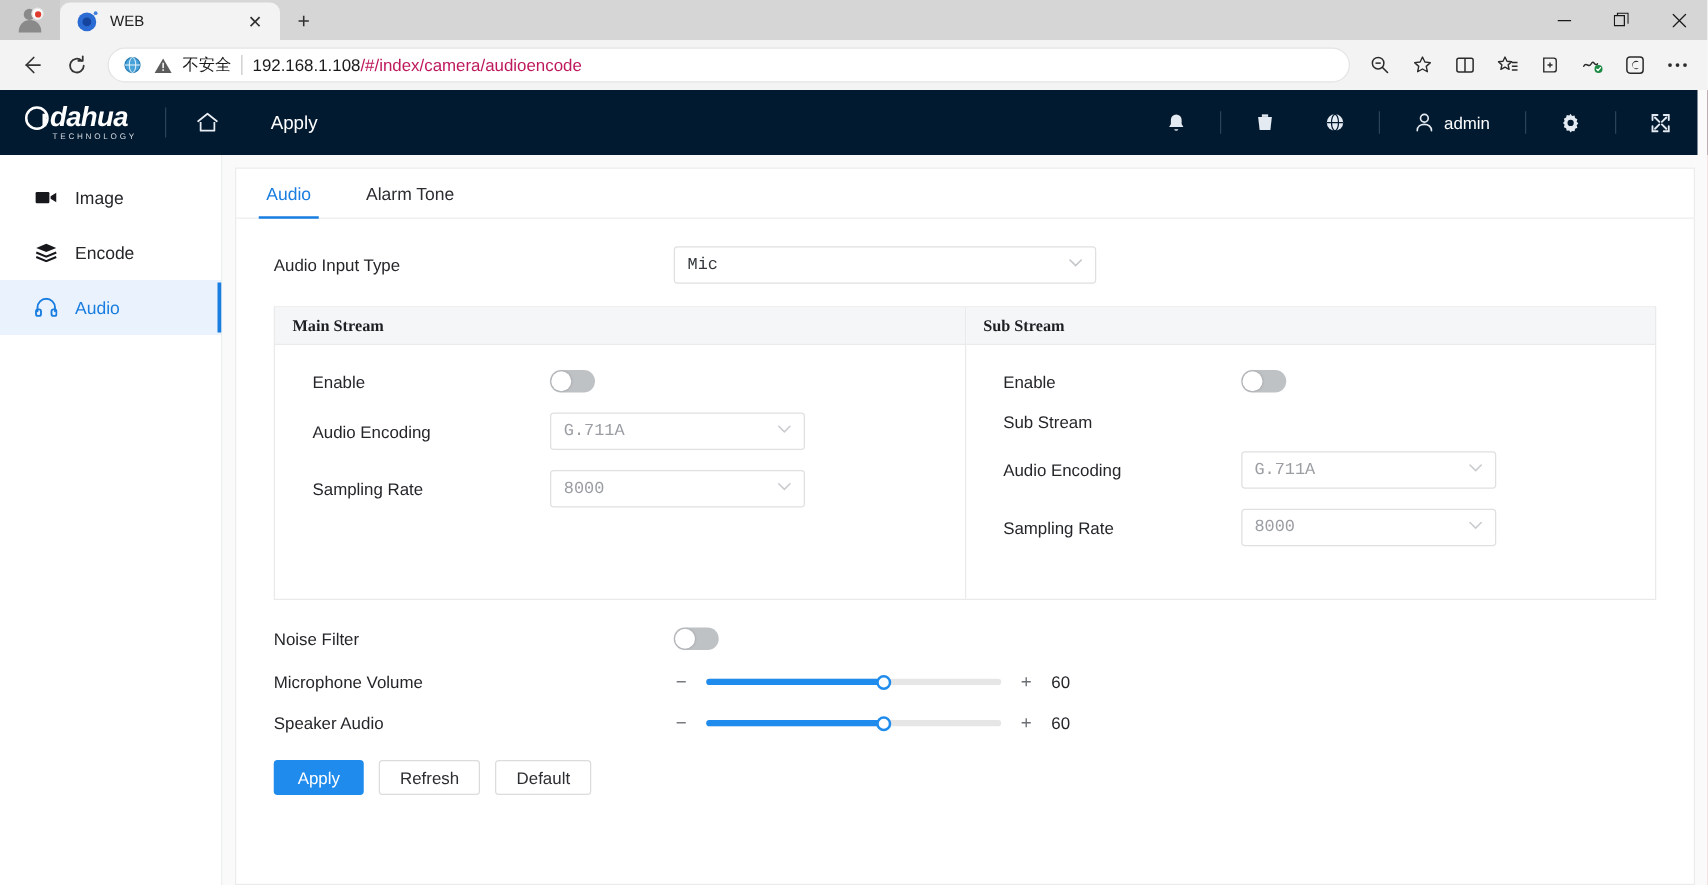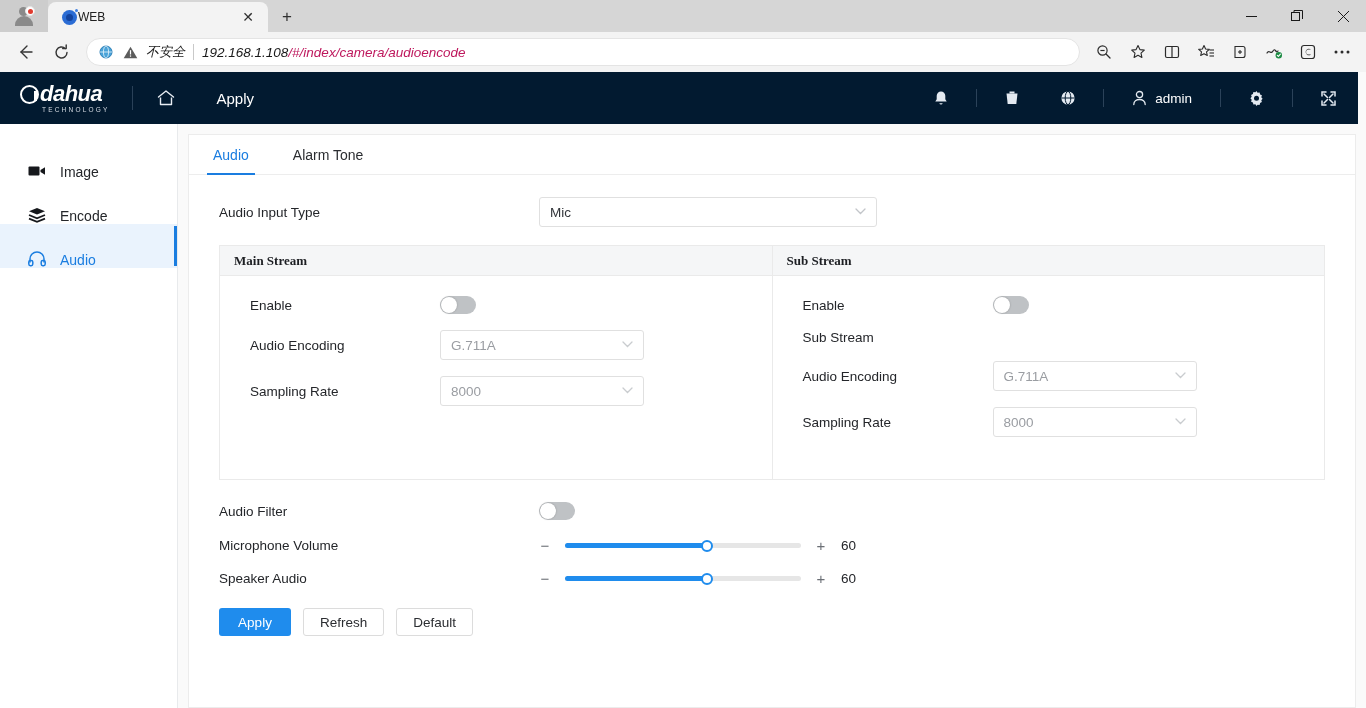--- a/index.html
+++ b/index.html
@@ -21,35 +21,35 @@
     position:relative;
   }
   .avatar-shape { position:relative; width:20px; height:18px; }
   .avatar-head { position:absolute; left:5px; top:0px; width:9px; height:9px; border-radius:50%; background:#8a8a8a; }
   .avatar-body { position:absolute; left:1px; top:9px; width:18px; height:10px; border-radius:9px 9px 0 0; background:#8a8a8a; }
   .avatar-badge { position:absolute; right:-1px; top:-1px; width:10px; height:10px; border-radius:50%; background:#ffffff;
                   border:1px solid #e6e6e6; display:flex; align-items:center; justify-content:center; }
   .avatar-badge i { width:5px; height:5px; border-radius:50%; background:#e03b2f; display:block; }
 
   .tab {
-    height:30px; width:220px; background:#f3f3f3; border-radius:8px 8px 0 0;
-    display:flex; align-items:center; padding:0 8px 0 14px; position:relative;
+    height:30px; width:176px; background:#f3f3f3; border-radius:8px 8px 0 0;
+    display:flex; align-items:center; padding:0 8px 0 14px; gap:10px; position:relative;
   }
   .tab-favicon { position:relative; width:16px; height:16px; flex:0 0 16px; }
   .tab-favicon .outer { width:15px; height:15px; border-radius:50%; background:#2b6cd4; position:absolute; left:0; top:1px; }
   .tab-favicon .inner { width:7px; height:7px; border-radius:50%; background:#14449e; position:absolute; left:4px; top:5px; }
   .tab-favicon .dot { width:3px; height:3px; border-radius:50%; background:#3f7fe0; position:absolute; left:13px; top:0px; }
   .tab-title { font-size:12px; color:#202020; flex:1; white-space:nowrap; overflow:hidden; }
   .tab-close { width:24px; height:24px; display:flex; align-items:center; justify-content:center; color:#303030; font-size:14px; border-radius:4px; }
   .newtab { width:30px; height:30px; display:flex; align-items:center; justify-content:center; color:#303030; font-size:17px; margin-left:4px; }
 
   .wincontrols { margin-left:auto; display:flex; height:32px; }
   .wc { width:46px; height:32px; display:flex; align-items:center; justify-content:center; color:#1a1a1a; }
 
-  .navbar { height:40px; background:#f3f3f3; display:flex; align-items:center; padding:0 8px; gap:2px;font-style:italic; }
+  .navbar { height:40px; background:#f3f3f3; display:flex; align-items:center; padding:0 8px; gap:2px; }
   .navbtn { width:34px; height:30px; display:flex; align-items:center; justify-content:center; color:#353535; border-radius:4px; }
   .omnibox {
     flex:1; height:28px; background:#ffffff; border-radius:14px; display:flex; align-items:center;
     padding:0 10px; gap:8px; margin:0 6px; border:1px solid #e4e4e4;
   }
   .omni-ico { width:18px; height:18px; display:flex; align-items:center; justify-content:center; }
   .warn-tri { position:relative; width:15px; height:13px; }
   .warn-tri svg { display:block; }
   .not-secure { font-size:13px; color:#1c1c1c; white-space:nowrap; }
   .omni-sep { width:1px; height:16px; background:#c9c9c9; }
@@ -81,21 +81,21 @@
   .hdr-title { font-size:15px; color:#ffffff; margin-left:40px; }
   .hdr-right { margin-left:auto; display:flex; align-items:center; gap:14px; }
   .hr-item { display:flex; align-items:center; justify-content:center; color:#e4eaf1; padding:0 13px; height:24px; }
   .hr-div { width:1px; height:18px; background:#2b4259; }
   .hr-user { display:flex; align-items:center; gap:8px; padding:0 14px; color:#ffffff; font-size:13.5px; }
 
   .body-row { flex:1; display:flex; background:#ffffff; min-height:0; }
 
   .sidebar { width:178px; background:#ffffff; border-right:1px solid #e8eaec; padding-top:12px; }
   .side-item {
-    height:44px; display:flex; align-items:flex-end; gap:14px; padding-left:28px;
+    height:44px; display:flex; align-items:center; gap:14px; padding-left:28px;
     font-size:14px; color:#24262a; position:relative;
   }
   .side-item .ico { width:18px; height:18px; display:flex; align-items:center; justify-content:center; color:#16181c; }
   .side-item.active { background:#eaf3fd; color:#1a7de0; }
   .side-item.active .ico { color:#1a7de0; }
   .side-item.active::after { content:""; position:absolute; right:0; top:2px; bottom:2px; width:3px; background:#1a7de0; }
 
   .content { flex:1; background:#fafafa; padding:10px 10px 0 10px; min-width:0; }
   .panel {
     background:#ffffff; border:1px solid #ececec; height:100%; display:flex; flex-direction:column;
@@ -106,21 +106,21 @@
   }
   .tab-item.active { color:#1a7de0; }
   .tab-item.active::after { content:""; position:absolute; left:0; right:0; bottom:-1px; height:2px; background:#1a7de0; }
 
   .form { padding:22px 30px 0 30px; }
   .row { display:flex; align-items:center; margin-bottom:18px; }
   .row-label { font-size:13.5px; color:#24262a; width:320px; flex:0 0 320px; }
 
   .select {
     height:30px; border:1px solid #e0e0e0; border-radius:3px; background:#ffffff;
-    display:flex; align-items:center; padding:0 10px; font-size:13.5px; color:#33363b; position:relative;
+    display:flex; align-items:center; padding:0 10px; font-size:13.5px; color:#33363b; position:relative;font-family:Liberation Mono, monospace;
   }
   .select.dim { color:#9a9da2; }
   .select .caret { margin-left:auto; color:#c2c5c9; font-size:10px; line-height:1; }
   .select.w338 { width:338px; }
   .select.w204 { width:204px; }
 
   .streams { display:flex; border:1px solid #eaeaea; margin:0 0 0 0; }
   .stream-col { flex:1; min-width:0; }
   .stream-col + .stream-col { border-left:1px solid #eaeaea; }
   .stream-head {
@@ -479,21 +479,21 @@
                           </svg>
                       </span>
                     </div>
                   </div>
                 </div>
               </div>
 
             </div>
 
             <div class="row" style="margin-top:22px;">
-              <div class="row-label">Audio Filter</div>
+              <div class="row-label">Noise Filter</div>
               <div class="toggle">
                   <span class="knob"></span>
                 </div>
             </div>
 
             <div class="row">
               <div class="row-label">Microphone Volume</div>
               <div class="slider-wrap">
                 <div class="sl-btn">−</div>
                 <div class="sl-track">

